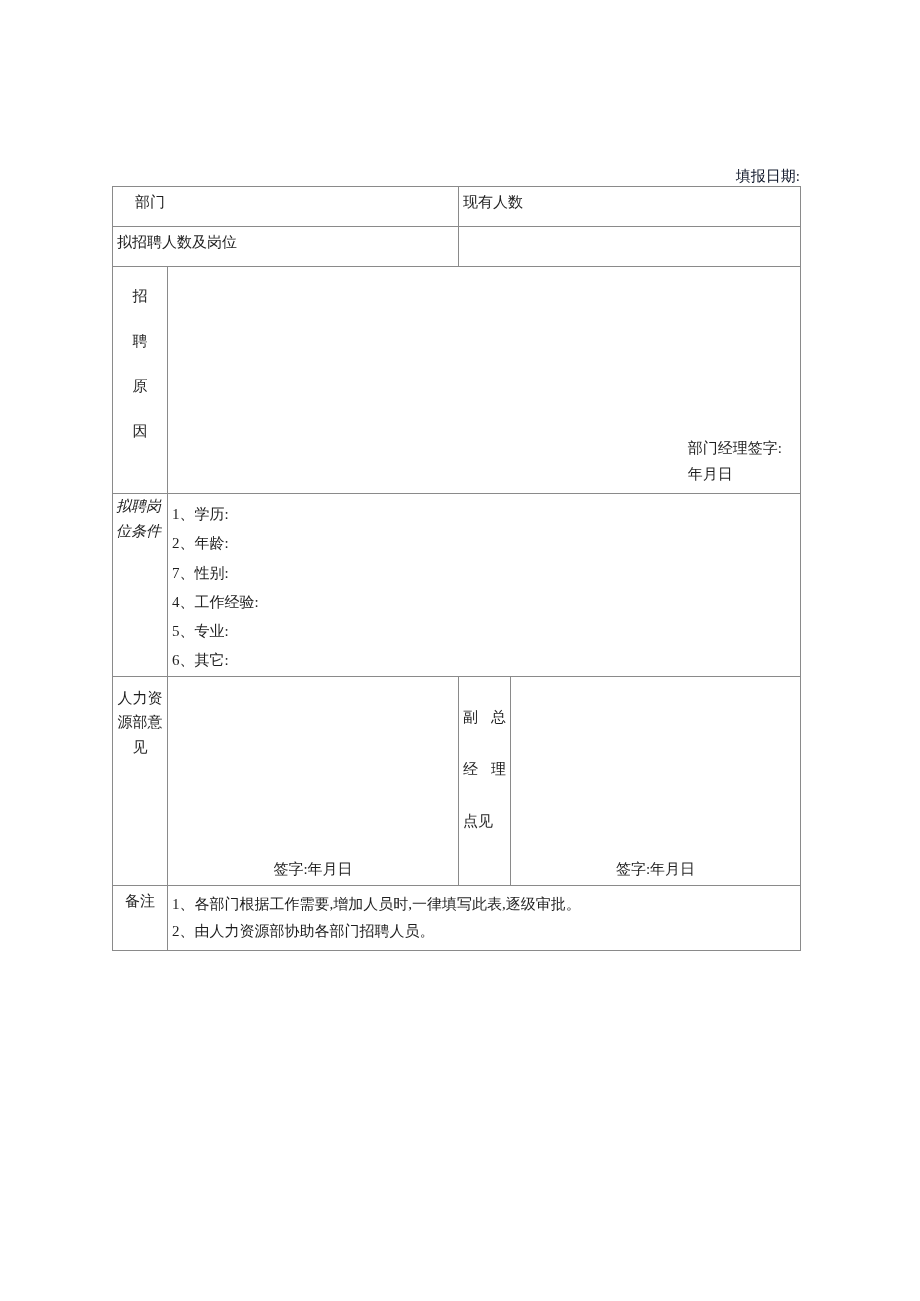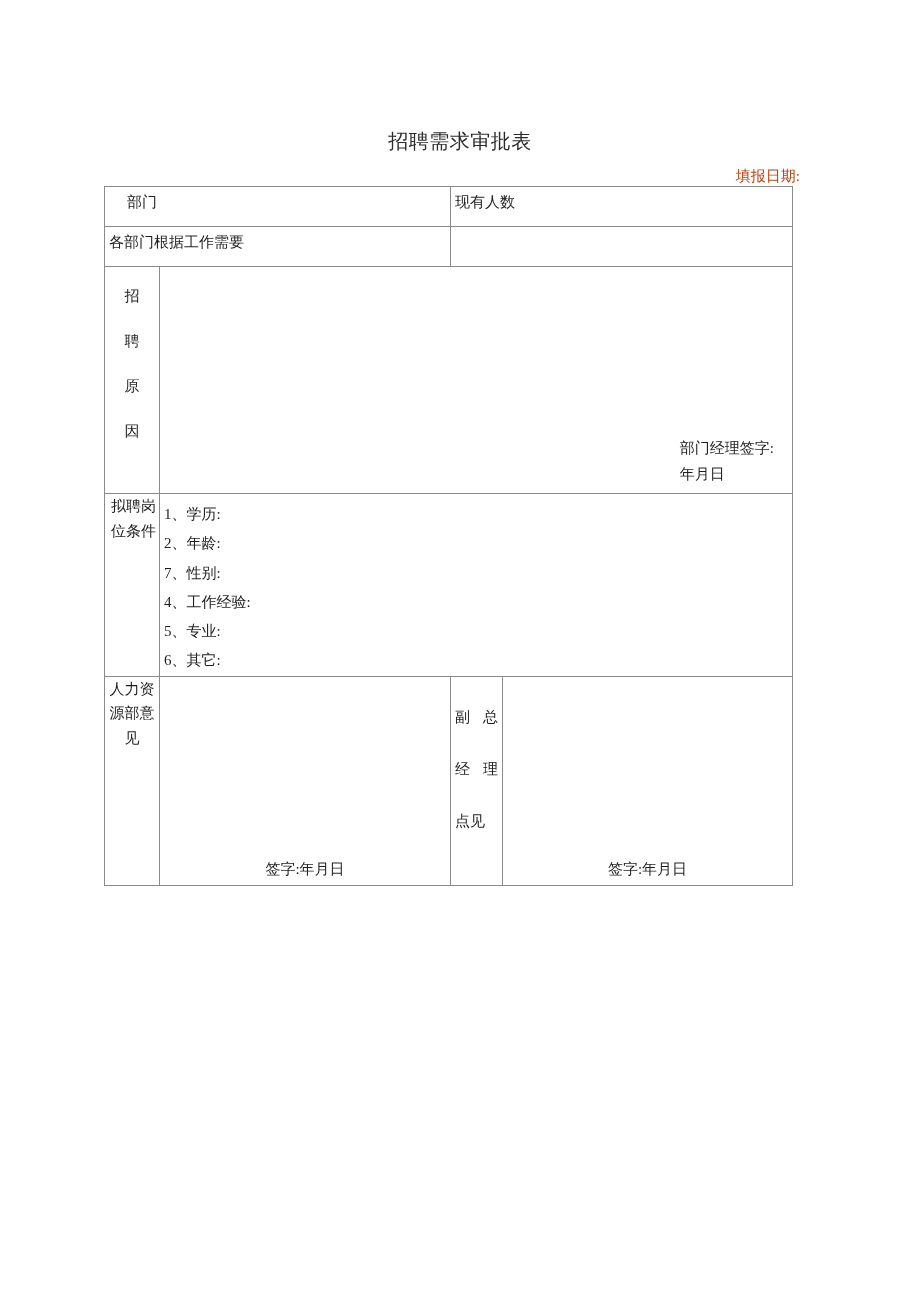--- a/index.html
+++ b/index.html
@@ -35,28 +35,28 @@
     letter-spacing: 0.5px;
     color: #2a2a2a;
   }
 
   
   .fill-date {
     position: absolute;
     right: 120px;
     top: 167px;
     font-size: 15px;
-    color: #c2410c;
+    color: #0f172a;
     white-space: nowrap;
   }
 
   
   .form-table {
     position: absolute;
-    left: 104px;
+    left: 112px;
     top: 186px;
     width: 688px;
     border-collapse: collapse;
     table-layout: fixed;
     font-size: 15px;
     color: #1e1e1e;
   }
   .form-table td {
     border: 1px solid #8a8a8a;
     vertical-align: top;
@@ -101,22 +101,23 @@
     bottom: 6px;
     text-align: left;
     line-height: 1.7;
     font-size: 15px;
     white-space: nowrap;
   }
   .sig-right .ymd { display: block; }
 
   
   .req-label-cell {
-    text-align: right;
+    text-align: left;
     vertical-align: middle;
+    font-style: italic;
   }
   .req-label-inner {
     line-height: 1.65;
     font-size: 15px;
     padding: 0 3px;
   }
   .req-list {
     list-style: none;
     margin: 0;
     padding: 6px 0 0 4px;
@@ -127,21 +128,21 @@
 
   
   .op-row td { height: 208px; }
   .op-label-cell {
     text-align: center;
     vertical-align: middle;
   }
   .op-label-inner {
     line-height: 1.65;
     font-size: 15px;
-    padding: 0 3px;
+    padding: 9px 3px;
   }
   .op-label-justify {
     font-size: 15px;
     line-height: 1.6;
     padding: 0 4px;
     text-align: justify;
     text-align-last: justify;
   }
   .op-label-justify > span { display: block; margin-top: 28px; }
   .op-label-justify .last { text-align: right; text-align-last: left; }
@@ -186,21 +187,20 @@
     padding: 5px 6px 0 4px;
     line-height: 1.85;
     font-size: 15px;
   }
 </style>
 </head>
 <body>
 
 <div class="page">
 
-  <div class="doc-title">招聘需求审批表</div>
 
   <div class="fill-date">填报日期:</div>
 
   <table class="form-table">
     <colgroup>
       <col style="width:55px">
       <col style="width:291px">
       <col style="width:52px">
       <col style="width:290px">
     </colgroup>
@@ -210,21 +210,21 @@
         <td colspan="2">
           <div class="cell-pad lbl-indent">部门</div>
         </td>
         <td colspan="2">
           <div class="cell-pad">现有人数</div>
         </td>
       </tr>
 
       <tr class="h-row2">
         <td colspan="2">
-          <div class="cell-pad">各部门根据工作需要</div>
+          <div class="cell-pad">拟招聘人数及岗位</div>
         </td>
         <td colspan="2">
           <div class="cell-pad"></div>
         </td>
       </tr>
 
       <tr>
         <td class="reason-label-cell">
           <div class="vert-chars">
             <span>招</span>
@@ -280,17 +280,28 @@
             <span class="last">点见</span>
           </div>
         </td>
         <td class="op-body">
           <div class="cell-pad"></div>
           <div class="sig-center">签字:年月日</div>
         </td>
       </tr>
 
 
+      <tr class="remark-row">
+        <td class="remark-label-cell">
+          <div class="remark-label-inner">备注</div>
+        </td>
+        <td colspan="3">
+          <ul class="remark-list">
+            <li>1、各部门根据工作需要,增加人员时,一律填写此表,逐级审批。</li>
+            <li>2、由人力资源部协助各部门招聘人员。</li>
+          </ul>
+        </td>
+      </tr>
 
     </tbody>
   </table>
 
 </div>
 
 </body></html>

